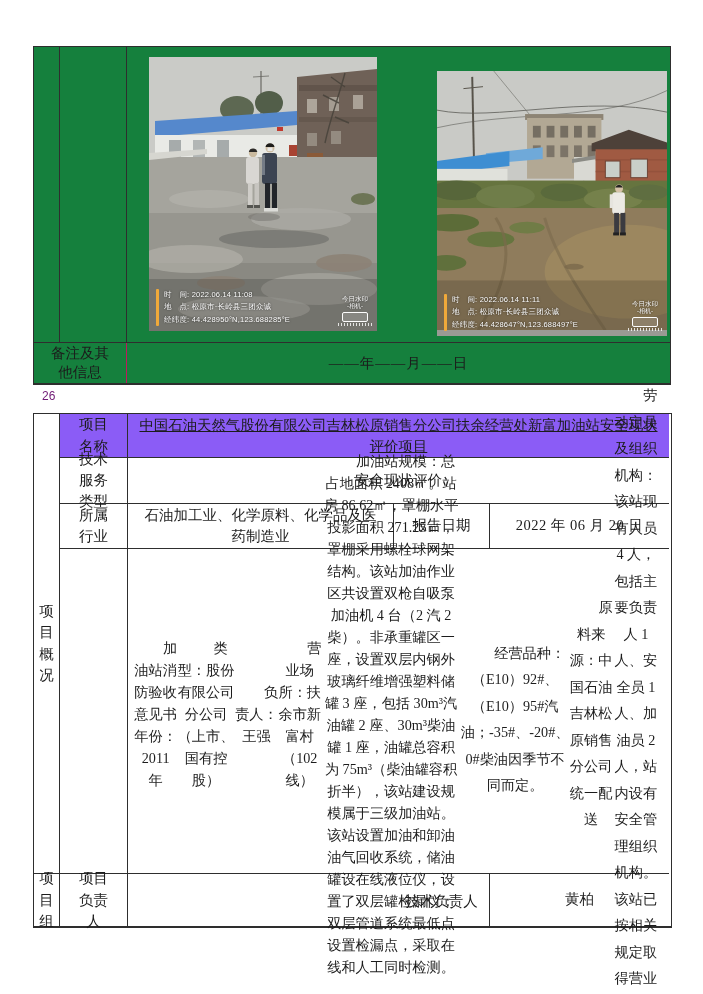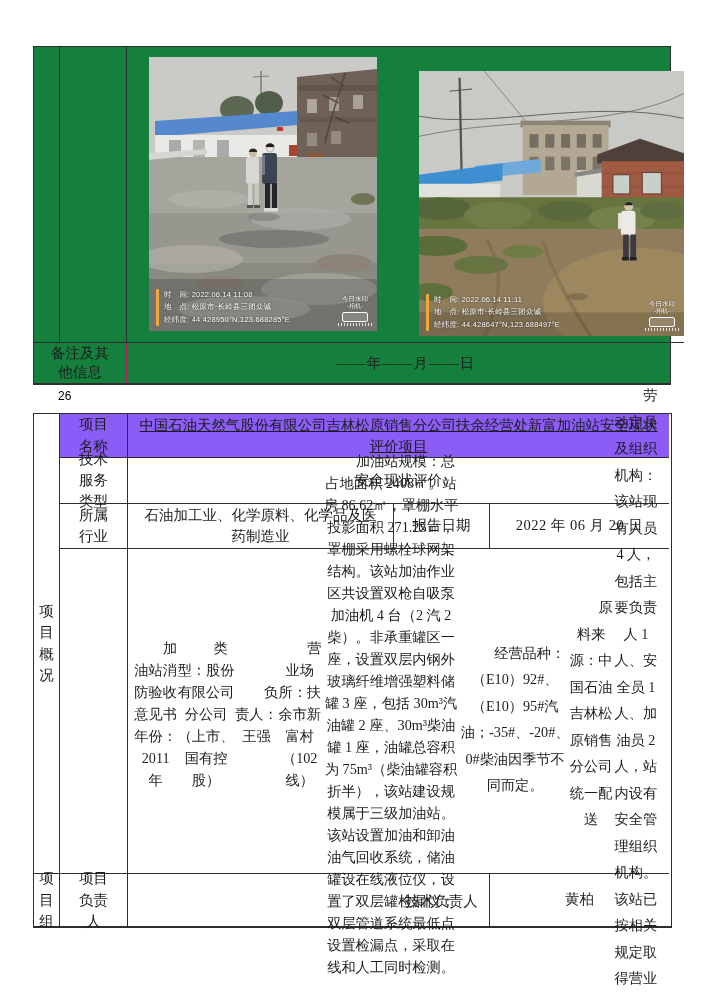--- a/index.html
+++ b/index.html
@@ -27,41 +27,41 @@
     font-size:14.5px;line-height:19px;padding:0 10px;
   }
   .t1-note-value{
     grid-column:3;grid-row:2;display:flex;align-items:center;justify-content:center;
     font-size:14.5px;letter-spacing:1px;
   }
 
   .photos{display:flex;padding:10px 0 0 22px;}
   .photo{position:relative;overflow:hidden;background:#9a9a94;}
   .photo-1{width:228px;height:274px;}
-  .photo-2{width:265px;height:265px;margin-left:42px;margin-top:14px;}
+  .photo-2{width:230px;height:265px;margin-left:60px;margin-top:14px;}
   .photo svg{position:absolute;inset:0;display:block;}
 
   .overlay{
     position:absolute;left:7px;right:2px;bottom:5px;display:flex;align-items:flex-end;
     font-family:"Liberation Sans", sans-serif;
   }
   .overlay .bar{width:3px;align-self:stretch;background:#f0a93a;margin-right:5px;border-radius:1px;}
   .overlay .lines{flex:1;color:#fefefe;font-size:7.5px;line-height:12.5px;white-space:nowrap;
     text-shadow:0 0 2px rgba(0,0,0,.75);letter-spacing:.2px;}
   .wm{width:40px;text-align:center;color:#fff;text-shadow:0 0 2px rgba(0,0,0,.7);margin-left:2px;}
   .wm-title{font-size:6.5px;line-height:8px;}
   .wm-sub{font-size:6px;line-height:7px;}
   .wm-box{width:24px;height:8px;border:1px solid #fdfdfd;border-radius:2px;margin:2px auto 1px;
     background:rgba(255,255,255,.15);}
   .wm-code{height:3px;width:34px;margin:1px auto 0;
     background:repeating-linear-gradient(90deg,rgba(255,255,255,.8) 0 1px,transparent 1px 3px);}
 
   
-  #page-num{position:absolute;left:58px;top:389px;font-size:12px;
-    font-family:"Liberation Sans", sans-serif;color:#000000;}
+  #page-num{position:absolute;left:42px;top:389px;font-size:12px;
+    font-family:"Liberation Sans", sans-serif;color:#701a75;}
 
   
   #table2{
     position:absolute;left:33px;top:413px;width:637px;
     border:1px solid #2e2e2e;border-bottom-width:2px;
     display:grid;
     grid-template-columns:26px 68px 266px 96px 179px;
     grid-template-rows:44px 46px 45px 325px 52px;
     background:#fff;font-size:14.5px;
   }

